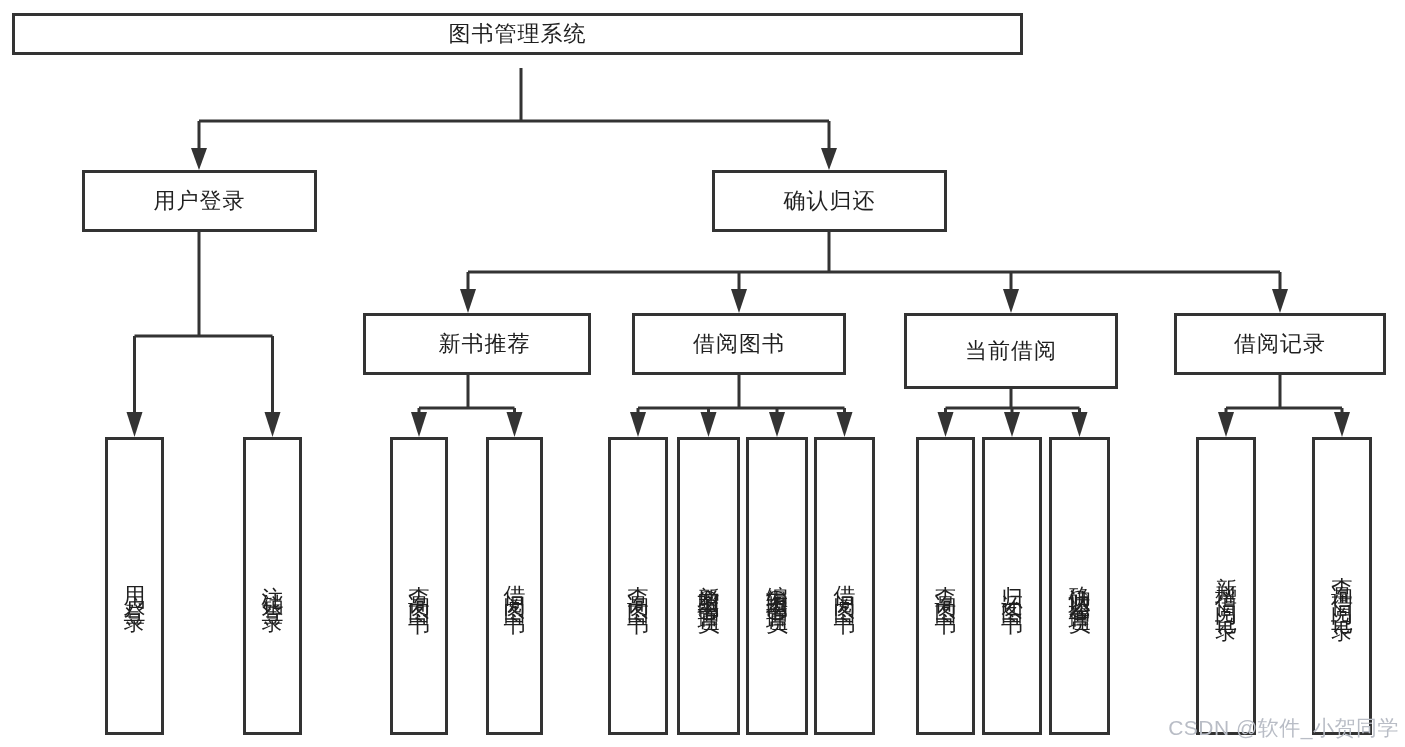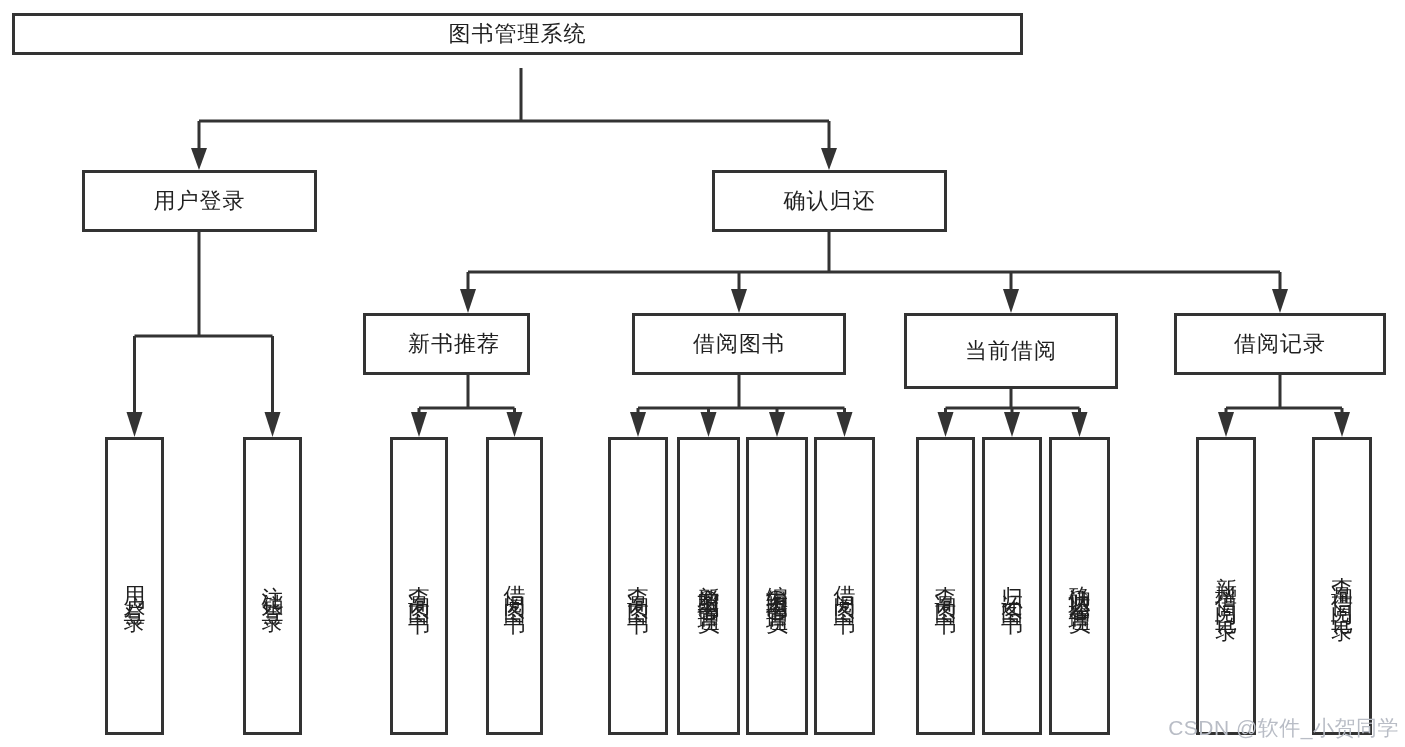--- a/index.html
+++ b/index.html
@@ -110,21 +110,21 @@
     <span class="h-label">图书管理系统</span>
   </div>
 
   <div class="box" style="left:82px; top:170px; width:235px; height:62px;">
     <span class="h-label">用户登录</span>
   </div>
   <div class="box" style="left:712px; top:170px; width:235px; height:62px;">
     <span class="h-label">确认归还</span>
   </div>
 
-  <div class="box" style="left:363px; top:313px; width:167px; height:62px;padding-left:15px;">
+  <div class="box" style="left:363px; top:313px; width:228px; height:62px;padding-left:15px;">
     <span class="h-label">新书推荐</span>
   </div>
   <div class="box" style="left:632px; top:313px; width:214px; height:62px;">
     <span class="h-label">借阅图书</span>
   </div>
   <div class="box" style="left:904px; top:313px; width:214px; height:76px;">
     <span class="h-label">当前借阅</span>
   </div>
   <div class="box" style="left:1174px; top:313px; width:212px; height:62px;">
     <span class="h-label">借阅记录</span>

